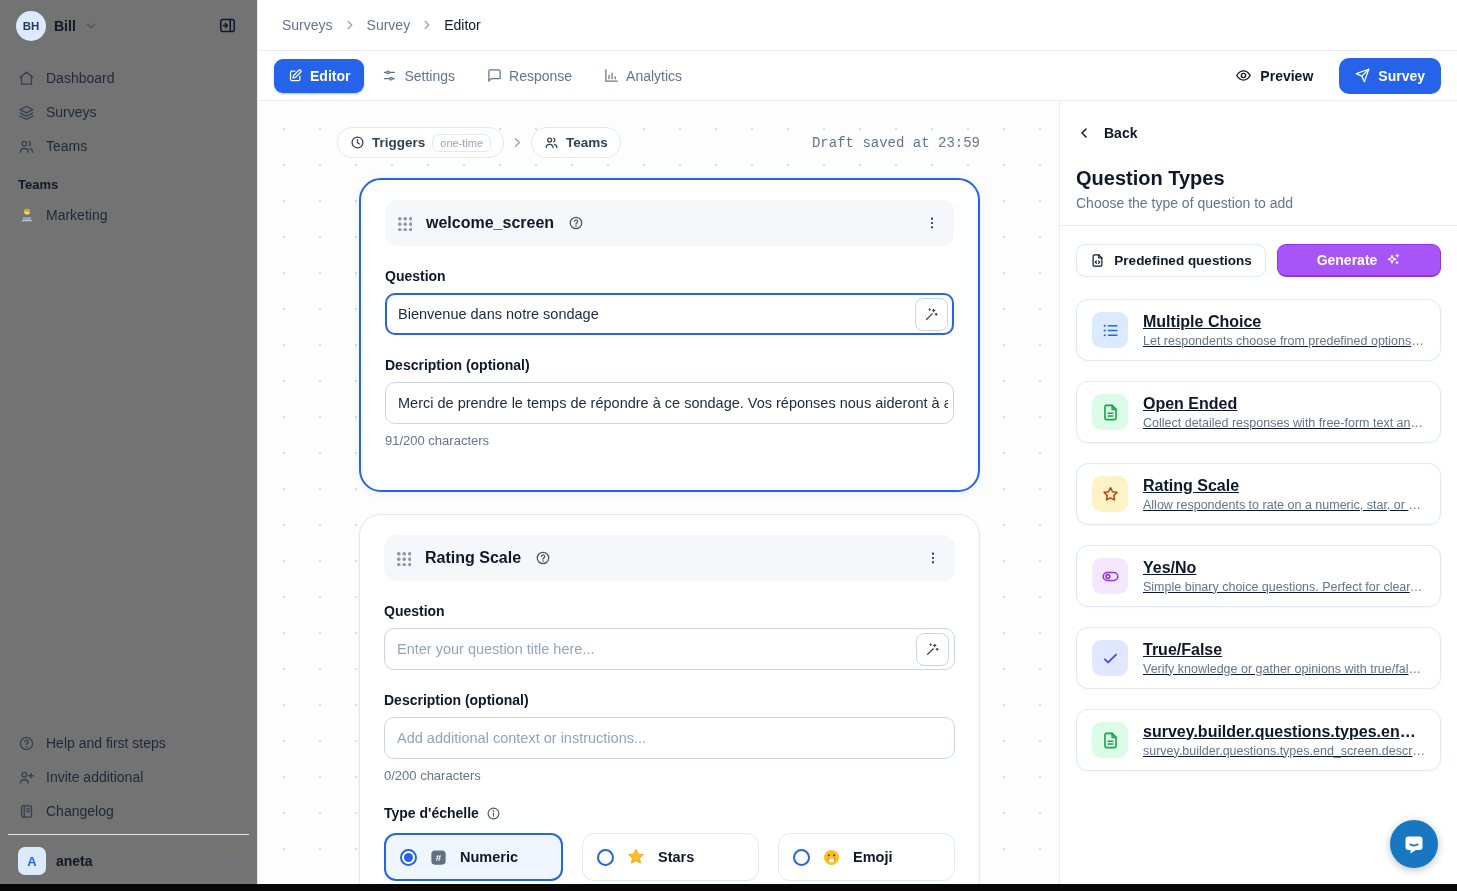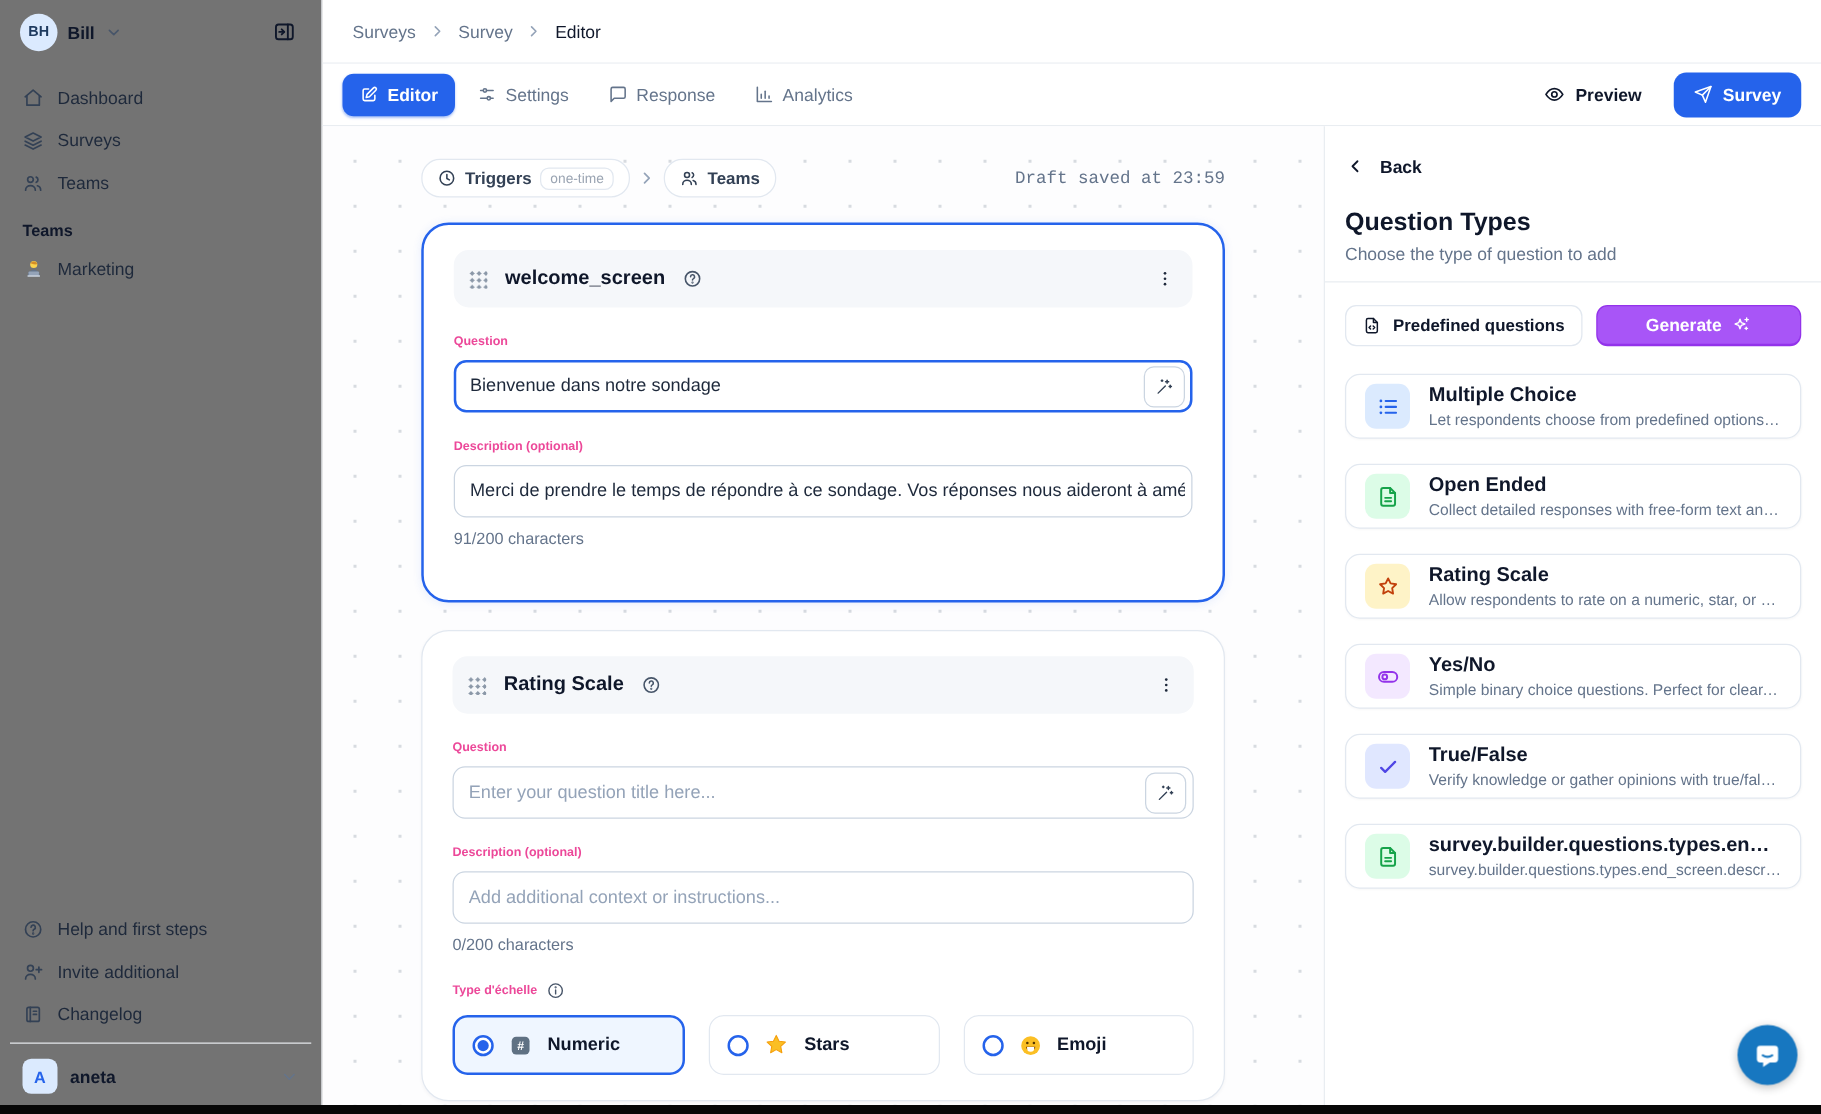--- a/index.html
+++ b/index.html
@@ -44,30 +44,30 @@
   .content { flex:1; display:flex; min-height:0; }
   .canvas { flex:1; min-width:0; background-color:#fdfdfe; background-image:radial-gradient(circle,#d7dbe0 1.3px,transparent 1.4px); background-size:36px 36px; background-position:8px 10px; overflow:hidden; }
   .canvas-inner { width:643px; margin:27px auto 0; }
 
   .canvas-header { display:flex; align-items:center; height:29px; margin-bottom:21px; }
   .pill { display:flex; align-items:center; gap:7px; height:31px; padding:0 12px; background:#fff; border:1px solid #e2e8f0; border-radius:15px; font-size:13.5px; font-weight:600; color:#334155; cursor:pointer; }
   .mini-badge { font-size:11px; color:#9aa4b2; border:1px solid #e2e8f0; border-radius:7px; padding:2px 7px; font-weight:400; }
   .pill-sep { margin:0 6px; color:#94a3b8; }
   .draft-status { margin-left:auto; font-size:14px; color:#64748b;font-family:Liberation Mono, monospace; }
 
-  .qcard { background:#fff; border-radius:22px; padding:20px 24px; }
+  .qcard { background:#fff; border-radius:22px; padding:20px 24px;margin-left:22px; }
   .qcard.selected { border:2px solid #2563eb; box-shadow:0 1px 8px rgba(37,99,235,.10); }
   .qcard.plain { border:1px solid #e2e8f0; box-shadow:0 1px 3px rgba(15,23,42,.04); }
   .qcard + .qcard { margin-top:22px; }
   .qcard-head { display:flex; align-items:center; gap:14px; background:#f5f7fa; border-radius:12px; height:46px; padding:0 14px 0 12px; }
   .grip { width:15px; height:15px; background-image:radial-gradient(circle,#8b98a8 1.6px,transparent 1.7px); background-size:5.5px 5.5px; cursor:grab; }
   .qcard-title { font-size:16px; font-weight:700; color:#0f172a; }
   .head-help { color:#475569; cursor:pointer; }
   .head-menu { margin-left:auto; background:none; border:none; cursor:pointer; color:#1e293b; }
-  .field-label { font-size:10px; font-weight:600; color:#ec4899; margin:22px 0 9px; display:flex; align-items:center; gap:7px; }
+  .field-label { font-size:14px; font-weight:600; color:#0f172a; margin:22px 0 9px; display:flex; align-items:center; gap:7px; }
   .input-wrap { display:flex; align-items:center; border:1px solid #cbd5e1; border-radius:10px; background:#fff; height:42px; padding:0 5px 0 12px; }
   .input-wrap.focused { border:2px solid #2563eb; padding:0 4px 0 11px; }
   .input-wrap input { flex:1; border:none; outline:none; font:inherit; font-size:14.5px; color:#1e293b; background:transparent; min-width:0; }
   .input-wrap input::placeholder { color:#94a3b8; }
   .wand-btn { width:33px; height:33px; border:1px solid #cbd5e1; border-radius:8px; background:#fff; display:flex; align-items:center; justify-content:center; color:#334155; cursor:pointer; flex:0 0 33px; }
   .char-count { font-size:13px; color:#64748b; margin-top:9px; }
 
   .scale-row { display:flex; gap:19px; margin-top:12px; }
   .scale-card { flex:1; display:flex; align-items:center; gap:12px; height:48px; padding:0 14px; background:#fff; border:1px solid #e2e8f0; border-radius:12px; cursor:pointer; }
   .scale-card.selected { background:#eff6ff; border:2px solid #2563eb; }
@@ -80,21 +80,21 @@
   
   .panel { width:398px; flex:0 0 398px; background:#fff; border-left:1px solid #e9edf1; display:flex; flex-direction:column; overflow:hidden; }
   .back-row { display:flex; align-items:center; gap:12px; padding:24px 16px 0; font-size:14px; font-weight:600; color:#0f172a; cursor:pointer; }
   .panel-title { font-size:20px; font-weight:800; padding:26px 16px 0; }
   .panel-subtitle { font-size:14px; color:#64748b; padding:5px 16px 14px; }
   .panel-divider { border-top:1px solid #e9edf1; }
   .panel-actions { display:flex; gap:11px; padding:18px 16px 12px; }
   .predef-btn { flex:1; display:flex; align-items:center; justify-content:center; gap:9px; height:33px; background:#fff; border:1px solid #e2e8f0; border-radius:9px; font-size:13.5px; font-weight:600; color:#0f172a; cursor:pointer; }
   .generate-btn { width:164px; display:flex; align-items:center; justify-content:center; gap:8px; height:33px; background:#a855f7; border:1px solid #9333ea; border-bottom-width:2px; border-radius:9px; font-size:14px; font-weight:700; color:#fff; cursor:pointer; }
   .type-list { padding:10px 16px; display:flex; flex-direction:column; gap:20px; overflow:hidden; }
-  .type-card { display:flex; align-items:center; gap:15px; height:52px; padding:0 15px; border:1px solid #e2e8f0; border-radius:12px; background:#fff; cursor:pointer; box-shadow:0 1px 2px rgba(15,23,42,.03); }
+  .type-card { display:flex; align-items:center; gap:15px; height:62px; padding:0 15px; border:1px solid #e2e8f0; border-radius:12px; background:#fff; cursor:pointer; box-shadow:0 1px 2px rgba(15,23,42,.03);text-decoration:underline; }
   .type-icon { width:36px; height:36px; border-radius:9px; display:flex; align-items:center; justify-content:center; flex:0 0 36px; }
   .ti-blue { background:#dbeafe; color:#2563eb; }
   .ti-green { background:#dcfce7; color:#16a34a; }
   .ti-amber { background:#fef3c7; color:#d97706; }
   .ti-purple { background:#f3e8ff; color:#9333ea; }
   .ti-indigo { background:#e0e7ff; color:#4f46e5; }
   .type-text { min-width:0; }
   .type-title { font-size:16px; font-weight:700; color:#0f172a; white-space:nowrap; overflow:hidden; text-overflow:ellipsis; }
   .type-desc { font-size:12.5px; color:#64748b; margin-top:3px; white-space:nowrap; overflow:hidden; text-overflow:ellipsis; }
 

